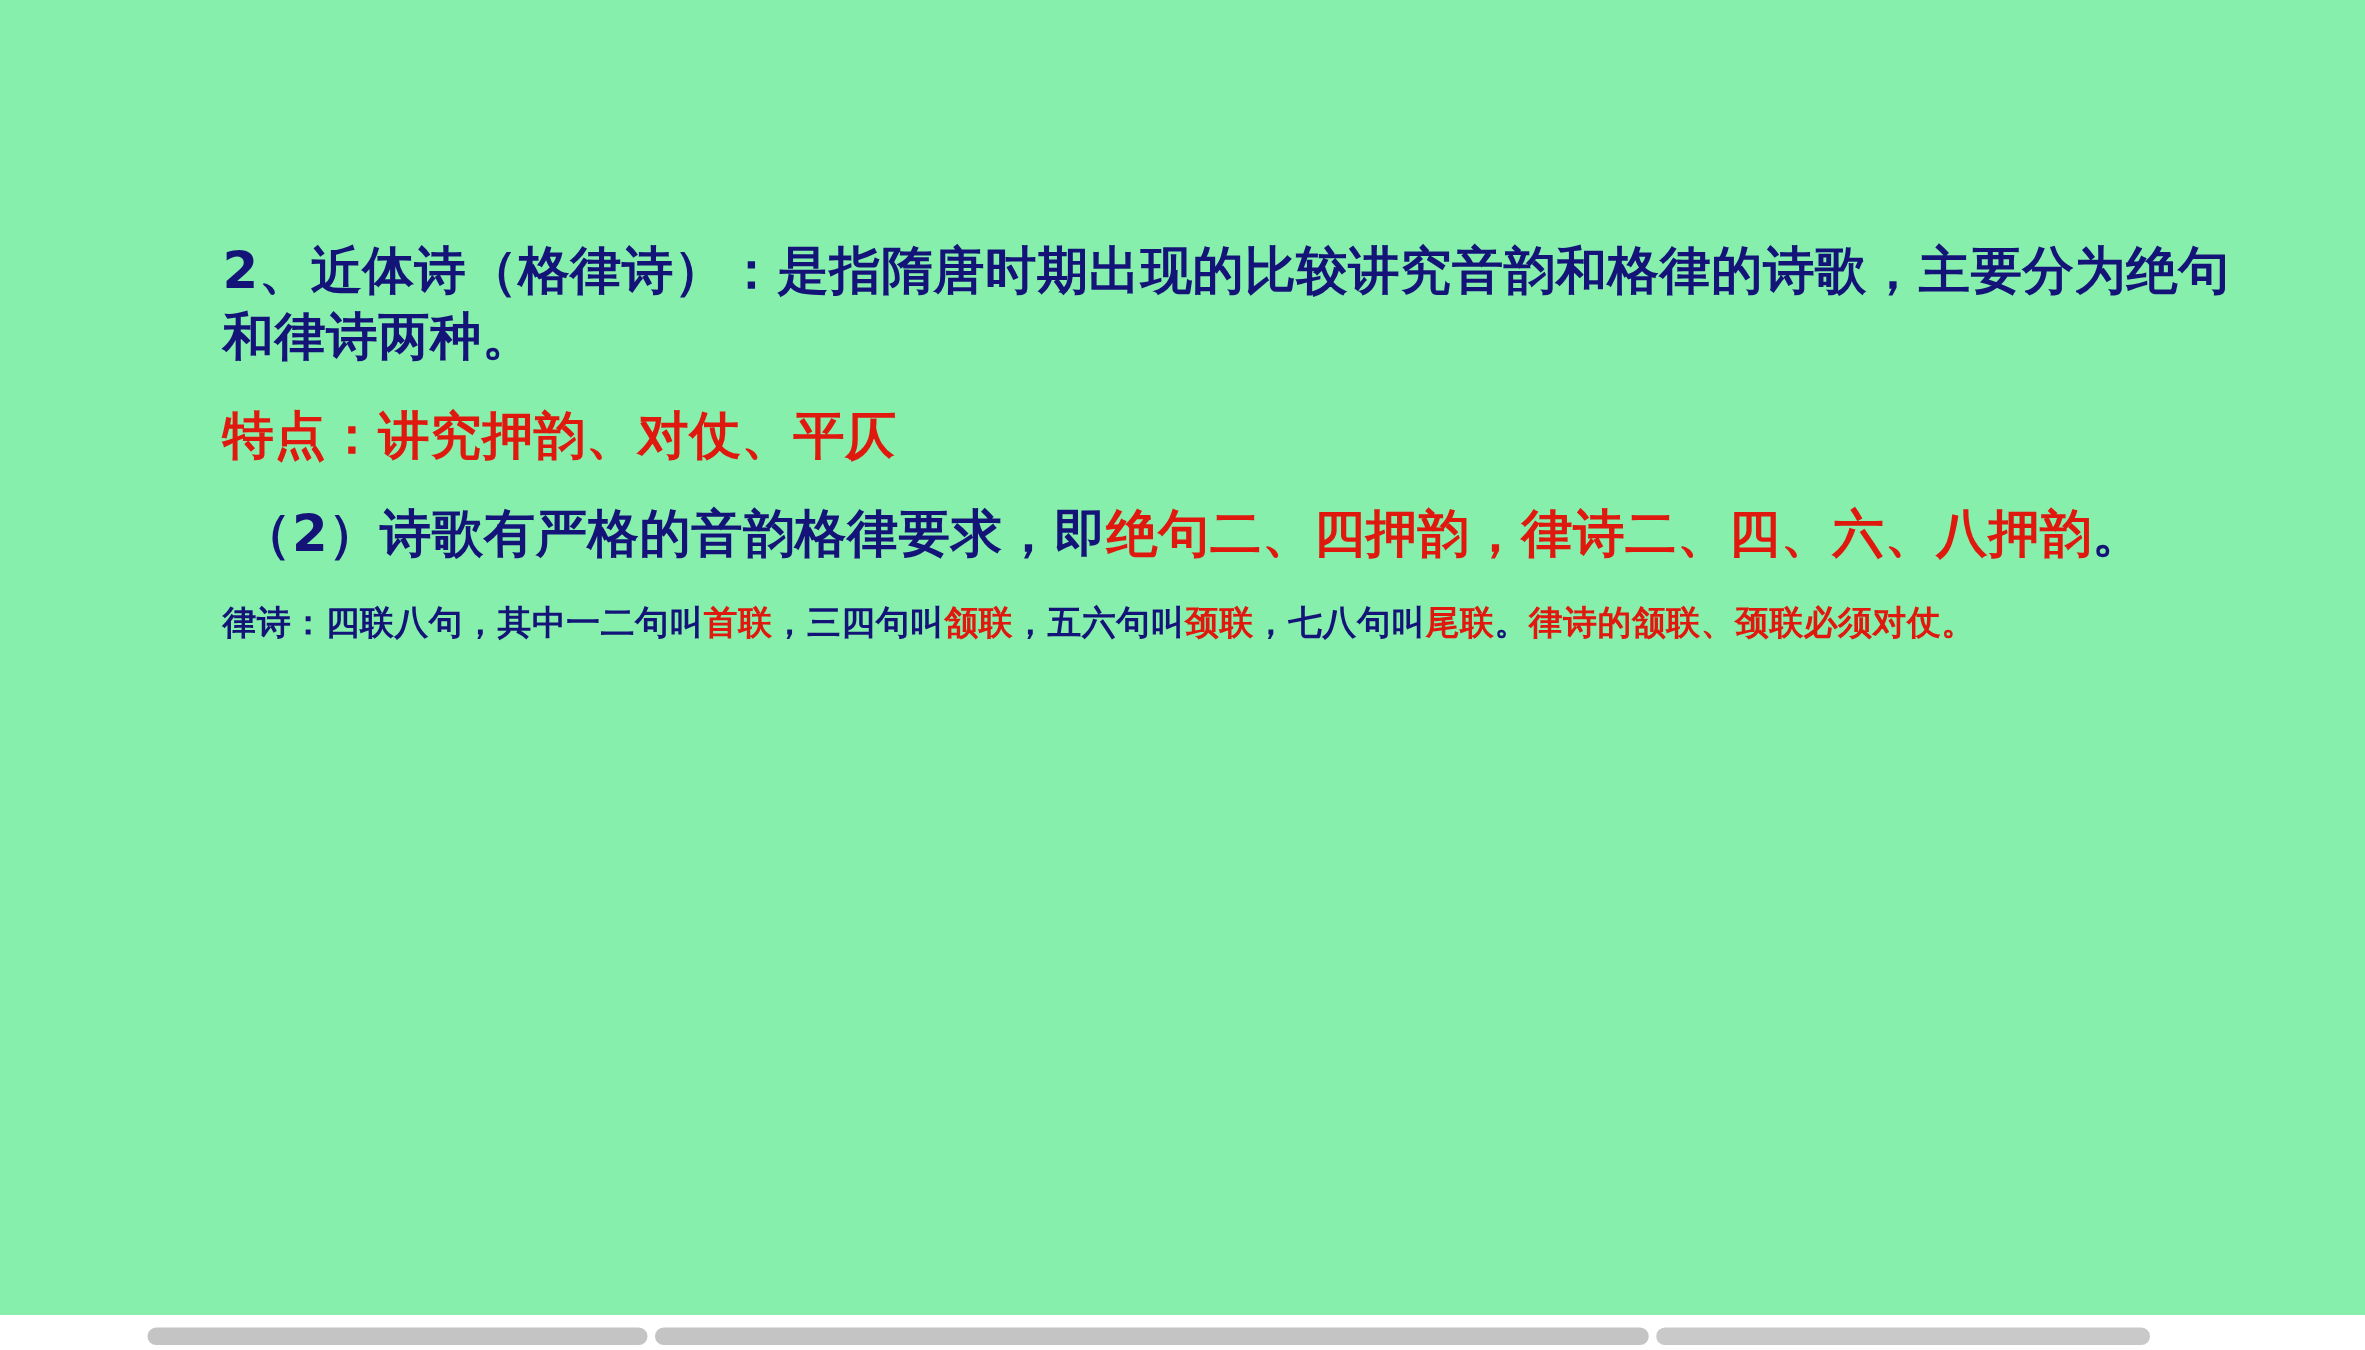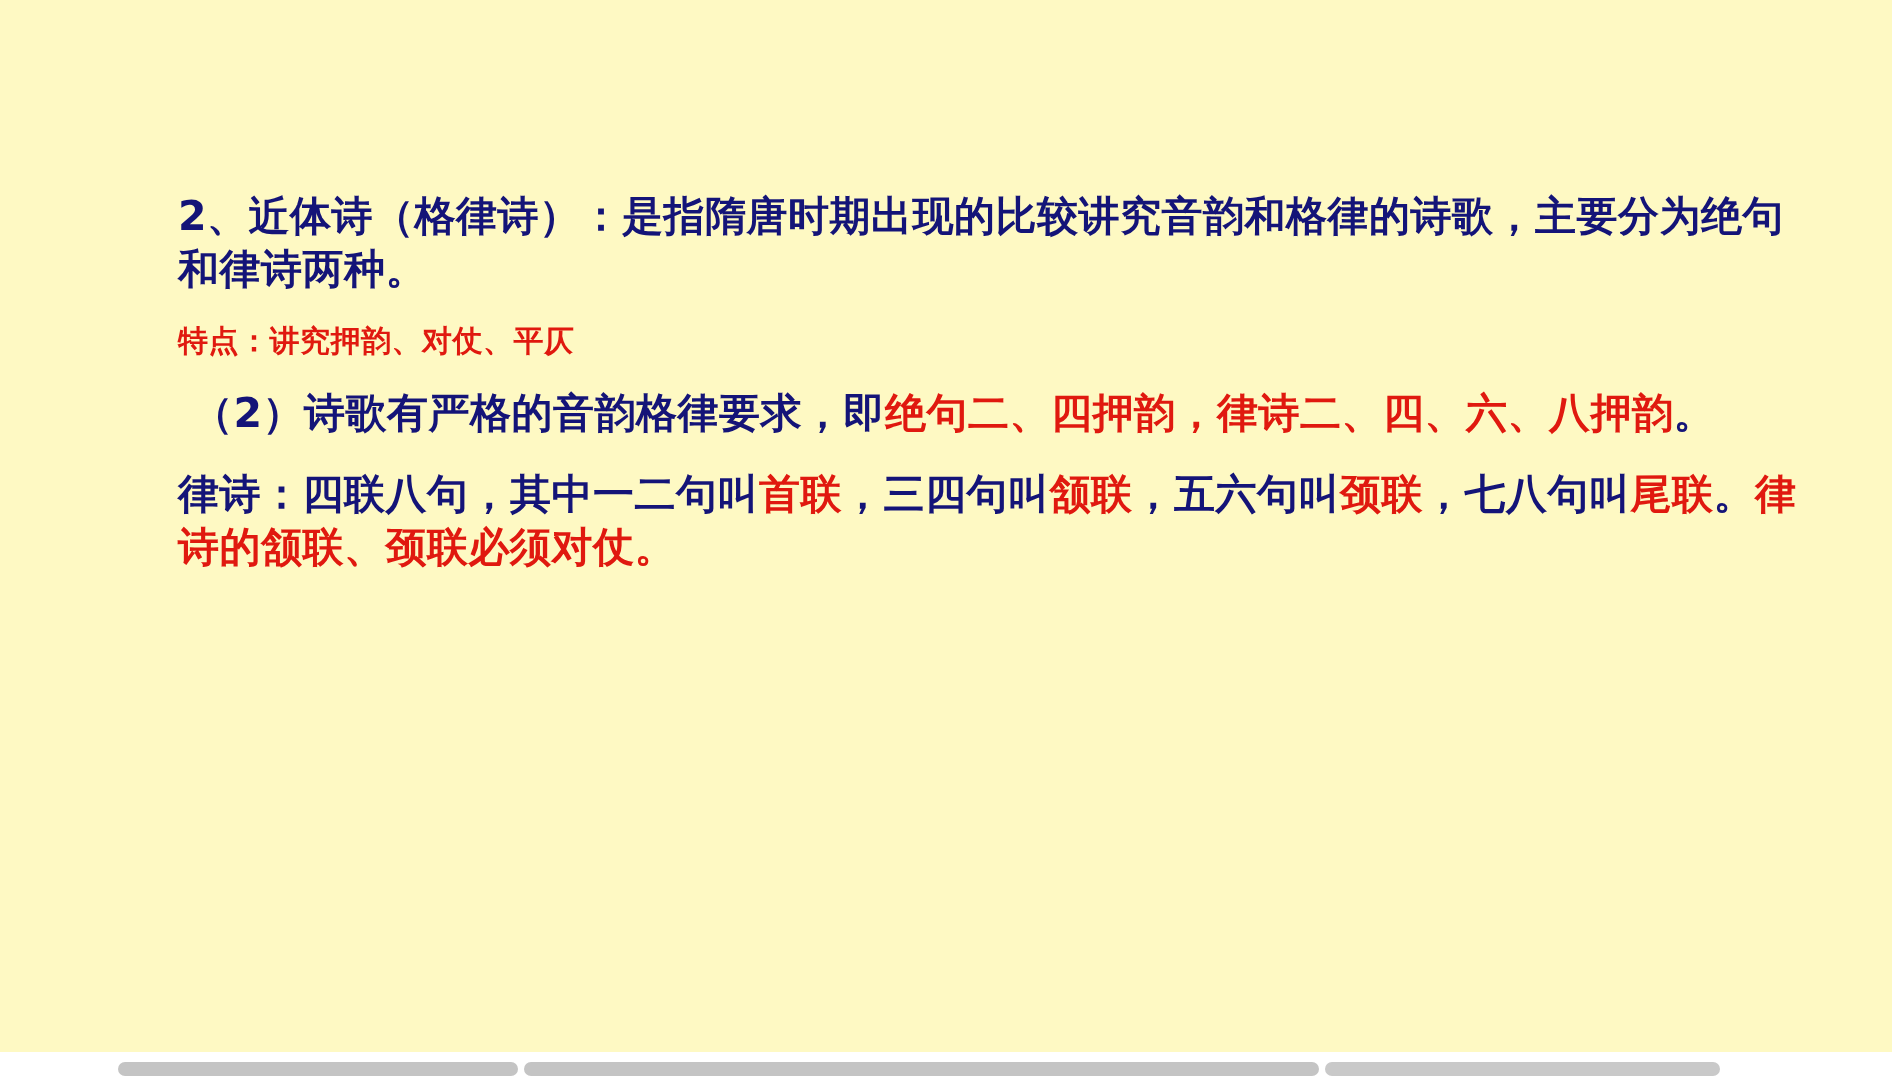--- a/index.html
+++ b/index.html
@@ -10,21 +10,21 @@
   body {
     width: 1892px;
     height: 1080px;
     overflow: hidden;
     font-family: "DejaVu Sans", "Liberation Sans", sans-serif;
   }
   #slide {
     position: relative;
     width: 1892px;
     height: 1080px;
-    background: #fef9c3;
+    background: #86efac;
     box-sizing: border-box;
     padding-left: 12px;
   }
   #content {
     position: absolute;
     left: 178px;
     top: 190px;
     width: 1620px;
   }
   .para {
@@ -38,32 +38,32 @@
   .red  { color: #e0190f; }
 
   .p-intro {
     font-size: 41px;
     color: #141478;
     text-indent: 0;
     margin-bottom: 26px;
     line-height: 1.30;
   }
   .p-feature {
-    font-size: 30px;
+    font-size: 41px;
     color: #e0190f;
     margin-bottom: 28px;
   }
   .p-item {
     font-size: 41px;
     color: #141478;
     margin-bottom: 28px;
     line-height: 1.30;
   }
   .p-lushi {
-    font-size: 41px;
+    font-size: 27px;
     color: #141478;
     margin-bottom: 0;
     line-height: 1.28;
   }
   .indent1 { padding-left: 14px; }
 
   
   #bottom-bar {
     position: absolute;
     left: 0;

